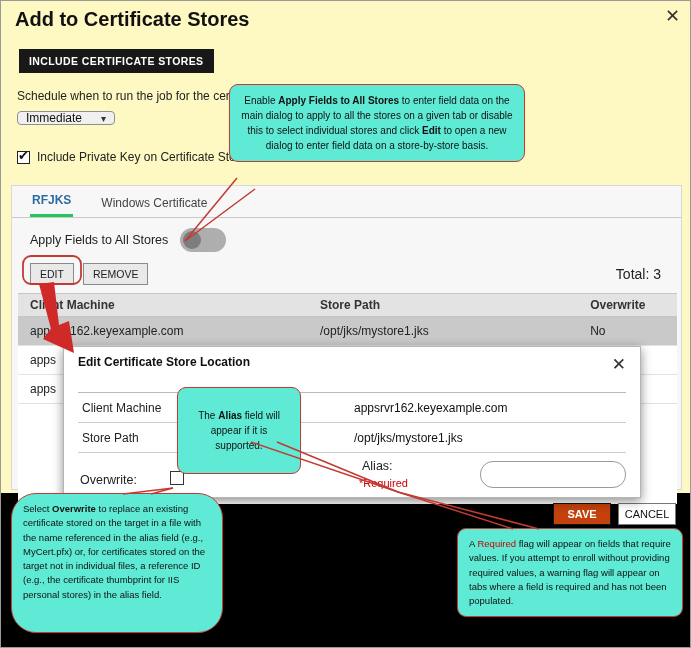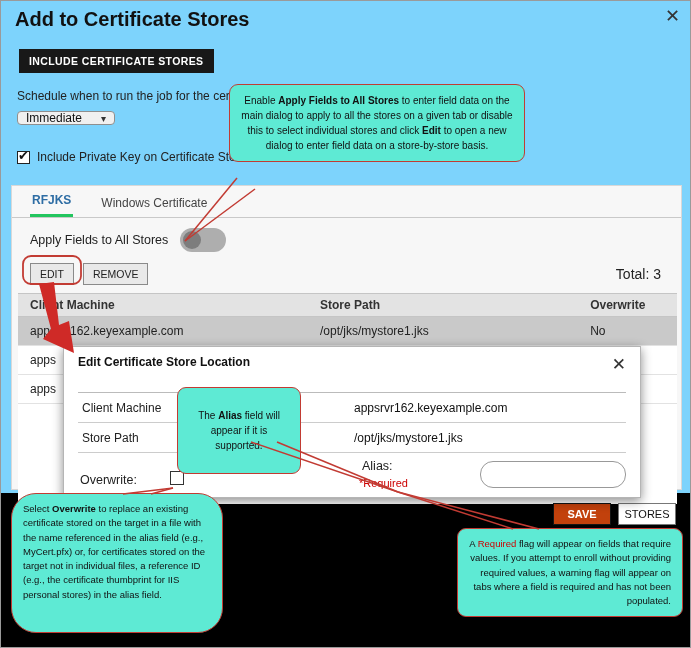--- a/index.html
+++ b/index.html
@@ -3,21 +3,21 @@
 <meta charset="utf-8">
 <style>
   * { margin:0; padding:0; box-sizing:border-box; }
   html,body { background:#555; }
   body { font-family:"Liberation Sans", sans-serif; }
   #stage {
     position:relative; width:691px; height:648px; margin:0 auto;
     background:#000; border:1px solid #9a9a9a; overflow:hidden;
   }
   
-  #main-dialog { position:absolute; left:0; top:0; width:691px; height:492px; background:#7dd3fc; }
+  #main-dialog { position:absolute; left:0; top:0; width:691px; height:492px; background:#fef9c3; }
   .dlg-title { position:absolute; left:14px; top:7px; font-size:20px; font-weight:bold; color:#111; }
   .dlg-close { position:absolute; right:12px; top:6px; font-size:18px; color:#333; cursor:pointer; line-height:1; }
   .btn-dark {
     position:absolute; left:18px; top:48px; background:#181818; color:#fff;
     font-size:10.5px; font-weight:bold; letter-spacing:.4px; padding:6px 10px; border:none; cursor:pointer;
   }
   .schedule-label { position:absolute; left:16px; top:88px; font-size:12px; color:#222; white-space:nowrap; }
   .select {
     position:absolute; left:16px; top:110px; width:98px; height:14px; background:#f0f0f0;
     border:1px solid #8f8f8f; border-radius:4px; font-size:12px; color:#111;
@@ -88,21 +88,21 @@
   }
   
   .callout {
     position:absolute; background:#5eead4; border:1.5px solid #c23b33; border-radius:9px;
     font-size:10px; color:#111; line-height:1.5; padding:8px 11px; z-index:40;
   }
   .callout b { font-weight:bold; }
   #co-apply   { left:228px; top:83px;  width:296px; text-align:center; }
   #co-alias   { left:176px; top:386px; width:124px; text-align:center; padding:20px 8px; }
   #co-overwrite { left:10px;  top:492px; width:212px; text-align:left; font-size:9.5px; min-height:140px;border-radius:25px; }
-  #co-required  { left:456px; top:527px; width:226px; text-align:right; font-size:9.5px; }
+  #co-required  { left:456px; top:527px; width:226px; text-align:left; font-size:9.5px; }
   .red-word { color:#cc0000; }
   
   #overlay { position:absolute; left:0; top:0; width:691px; height:648px; z-index:60; pointer-events:none; }
 </style>
 </head>
 <body>
 
 <div id="stage">
 
   <div id="main-dialog">
@@ -165,21 +165,21 @@
               <td></td>
               <td></td>
             </tr>
           </tbody>
       </table>
       <div class="table-filler"></div>
     </div>
   </div>
 
   <button class="btn-save">SAVE</button>
-  <button class="btn-cancel">STORES</button>
+  <button class="btn-cancel">CANCEL</button>
 
   <div id="edit-dialog">
     <div class="edit-title">Edit Certificate Store Location</div>
     <div class="edit-close">✕</div>
     <div class="edit-divider"></div>
 
     <div class="field-row" id="row-client">
       <span class="flabel">Client Machine</span>
       <span class="fvalue">appsrvr162.keyexample.com</span>
     </div>

